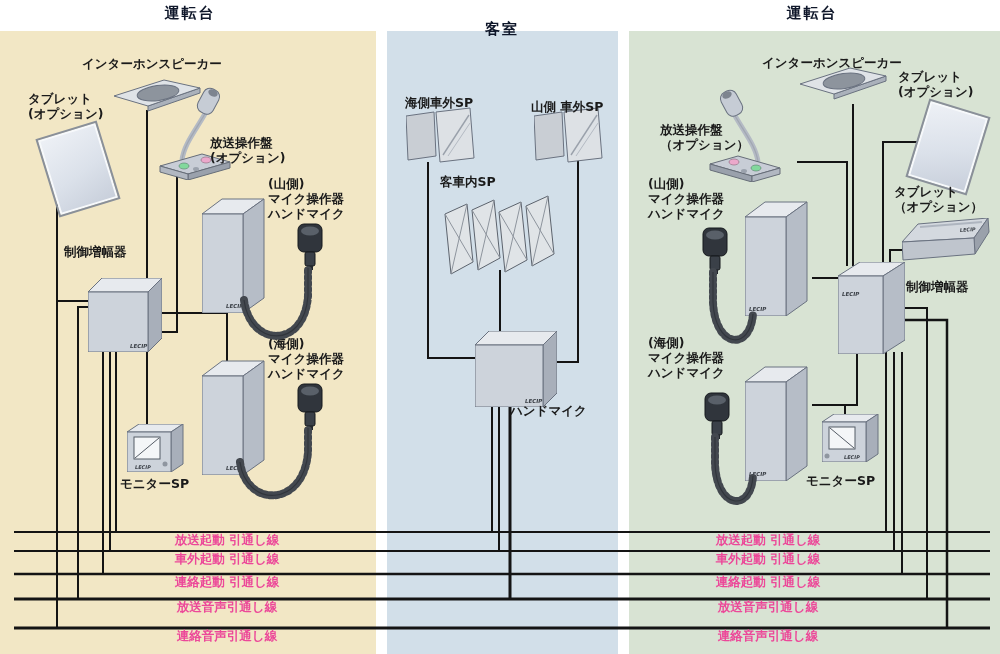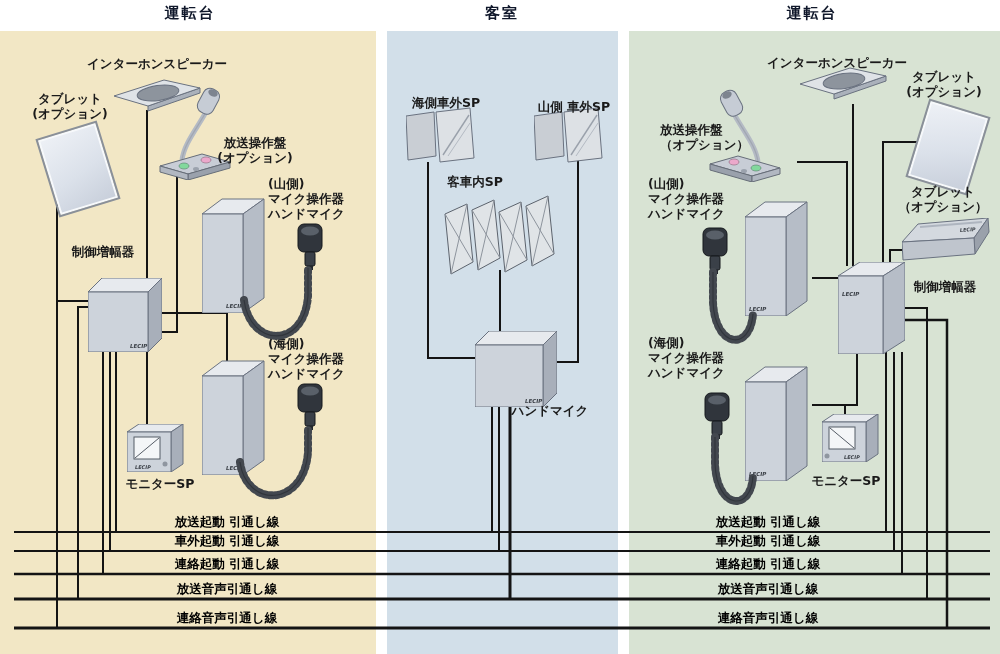--- a/index.html
+++ b/index.html
@@ -6,43 +6,43 @@
   .canvas{position:relative;width:1000px;height:654px;overflow:hidden;
           font-family:"DejaVu Sans","Liberation Sans",sans-serif;color:#1c1c1c;}
   .panel{position:absolute;top:31px;bottom:0;}
   .panel.cab-l{left:0;width:376px;background:#f2e7c5;}
   .panel.cabin{left:387px;width:231px;background:#d2dfe9;}
   .panel.cab-r{left:629px;width:371px;background:#d8e3d3;}
   .hdr{position:absolute;top:4px;height:22px;font-size:15px;font-weight:700;
        text-align:center;letter-spacing:2px;color:#0f172a;}
   .lbl{position:absolute;font-size:12.5px;font-weight:600;line-height:1.18;
        color:#1a1a1a;white-space:nowrap;}
-  .lbl.c{text-align:center;}
+  .lbl.c{}
   .lbl.l{text-align:left;}
   .buslbl{position:absolute;width:160px;text-align:center;font-size:12.5px;
-          font-weight:600;color:#000000;white-space:nowrap;}
+          font-weight:600;color:#ec4899;white-space:nowrap;margin-top:18px;}
   svg.layer{position:absolute;left:0;top:0;pointer-events:none;}
   .dev{position:absolute;}
   .tablet{position:absolute;width:60px;height:78px;border:2px solid #8a9099;
           background:linear-gradient(160deg,#eef1f6 0%,#dbe1ea 55%,#c7ceda 100%);
           box-shadow:inset 0 0 0 2px #f7f9fb;}
   .tablet.tl{transform:rotate(-17deg);}
   .tablet.tr{transform:rotate(17deg);}
 </style>
 </head>
 <body>
 
 <div class="canvas">
 
   <div class="panel cab-l"></div>
   <div class="panel cabin"></div>
   <div class="panel cab-r"></div>
 
   <div class="hdr" style="left:120px;width:140px;">運転台</div>
-  <div class="hdr" style="left:432px;width:140px;">客室</div>
+  <div class="hdr" style="left:432px;width:140px;margin-top:16px;">客室</div>
   <div class="hdr" style="left:742px;width:140px;">運転台</div>
 
   <svg class="layer" width="1000" height="654">
     <g stroke="#141414" stroke-width="2" fill="none">
 
       <polyline points="147,110 147,282"></polyline>
       <polyline points="57,204 57,628"></polyline>
       <polyline points="57,301 88,301"></polyline>
       <polyline points="88,307 78,307 78,599"></polyline>
       <polyline points="177,174 177,332 162,332"></polyline>

